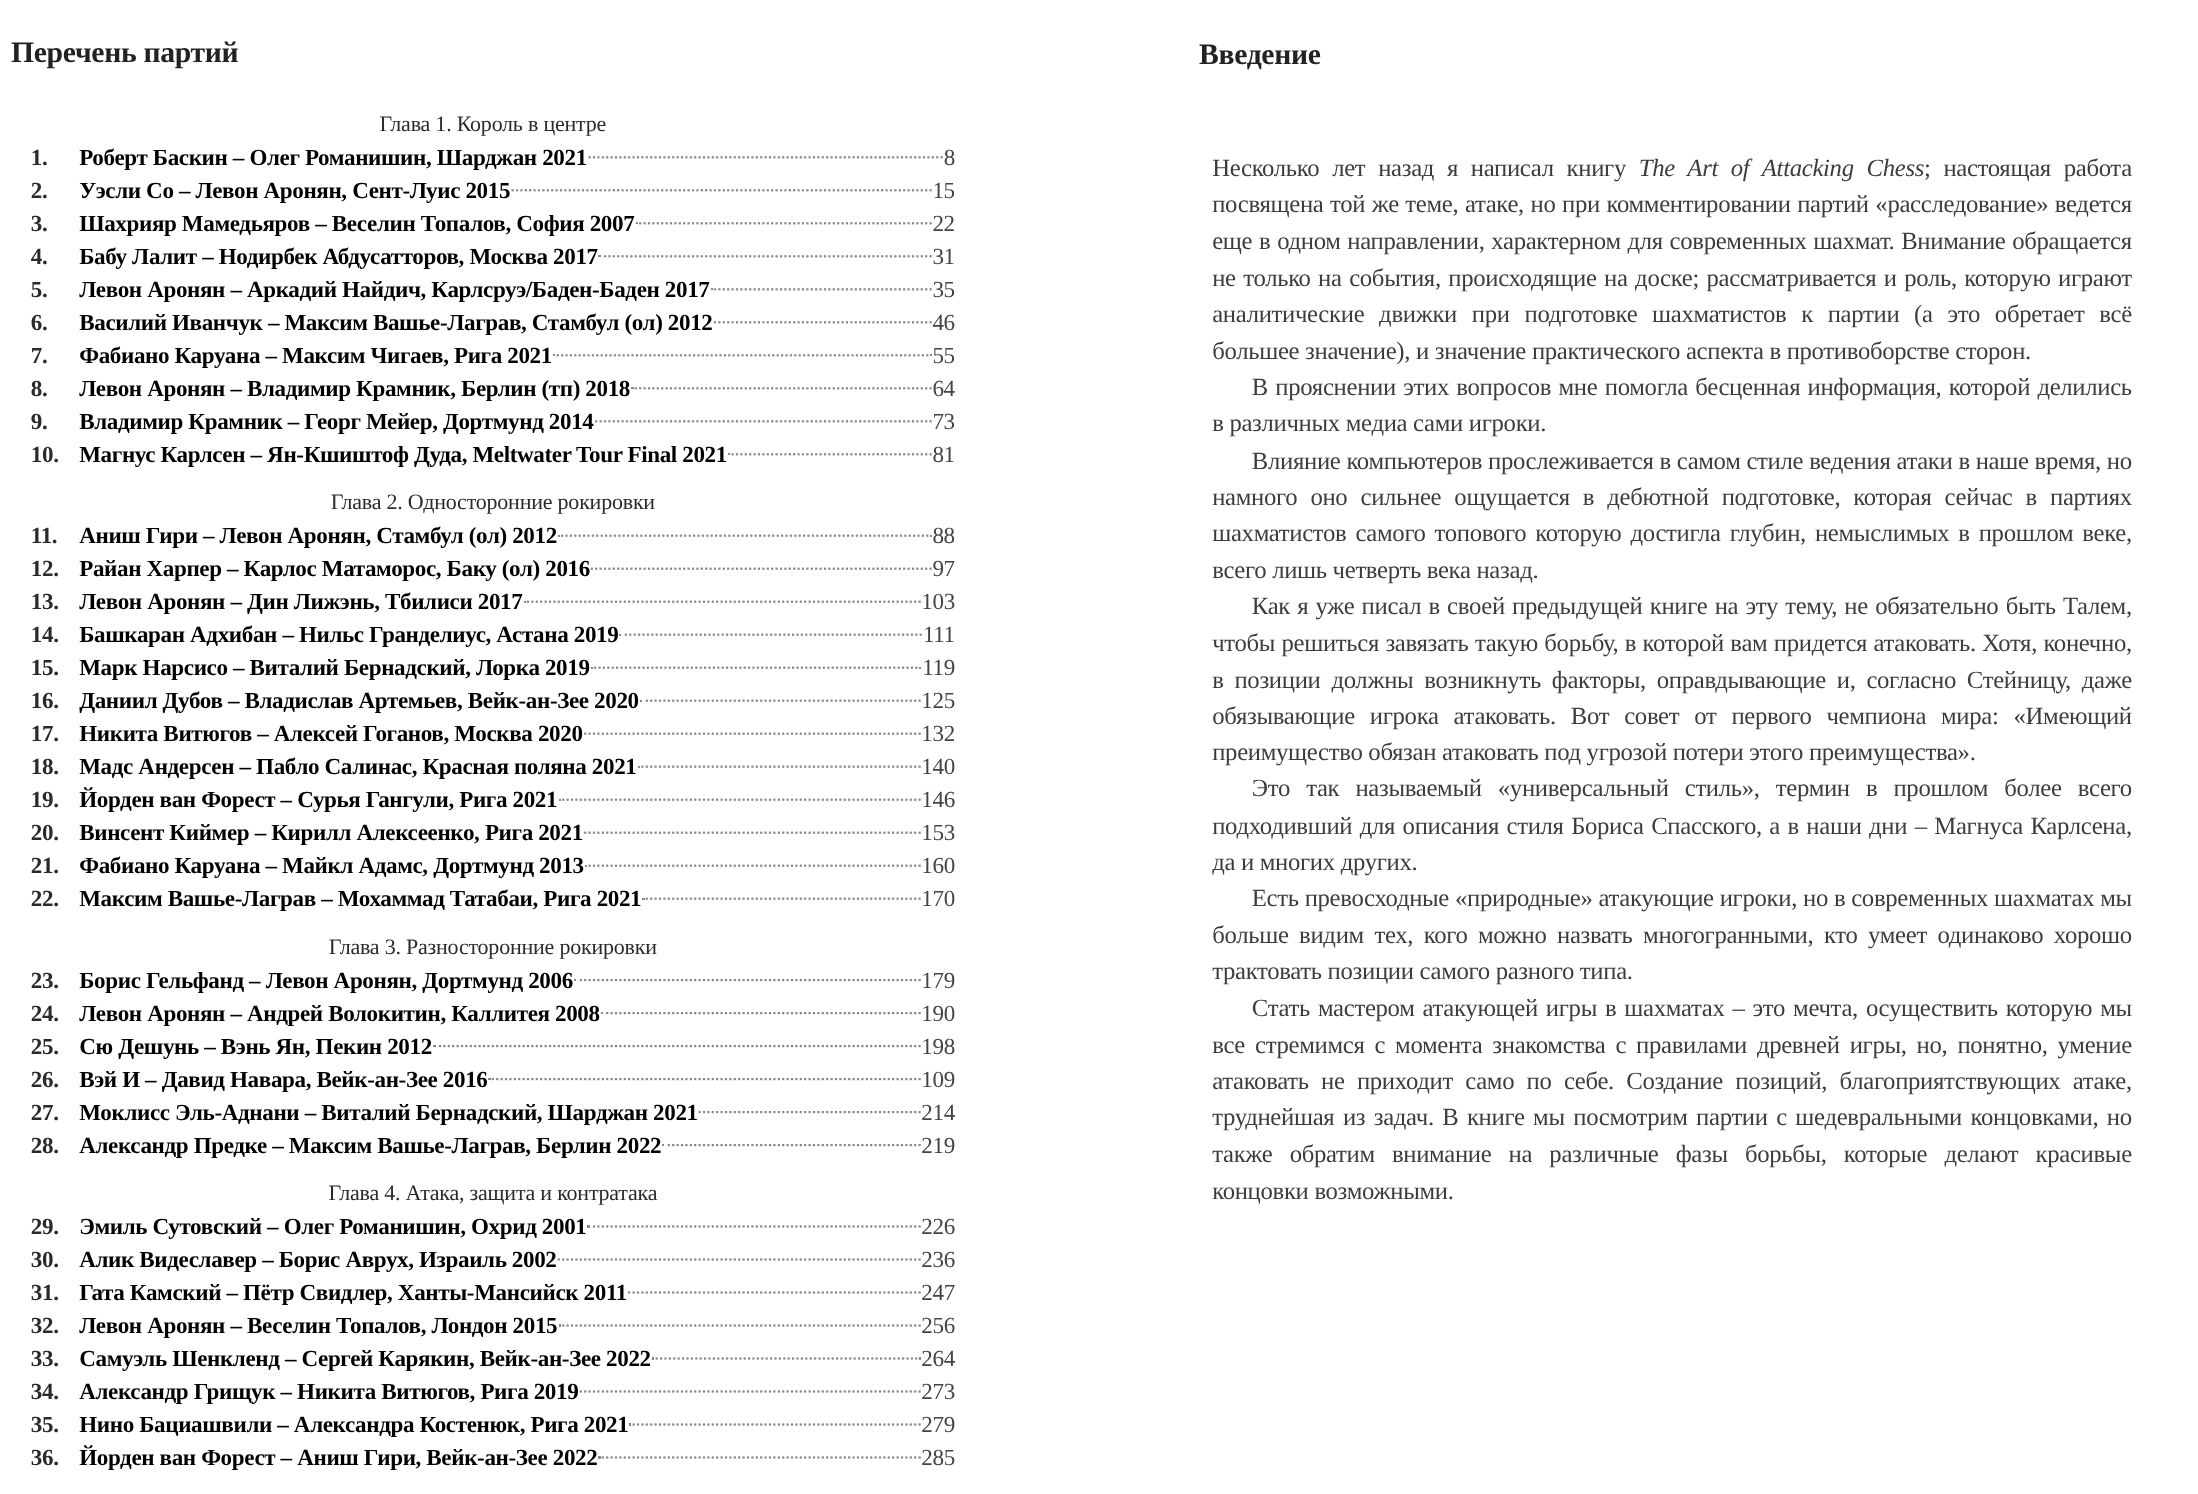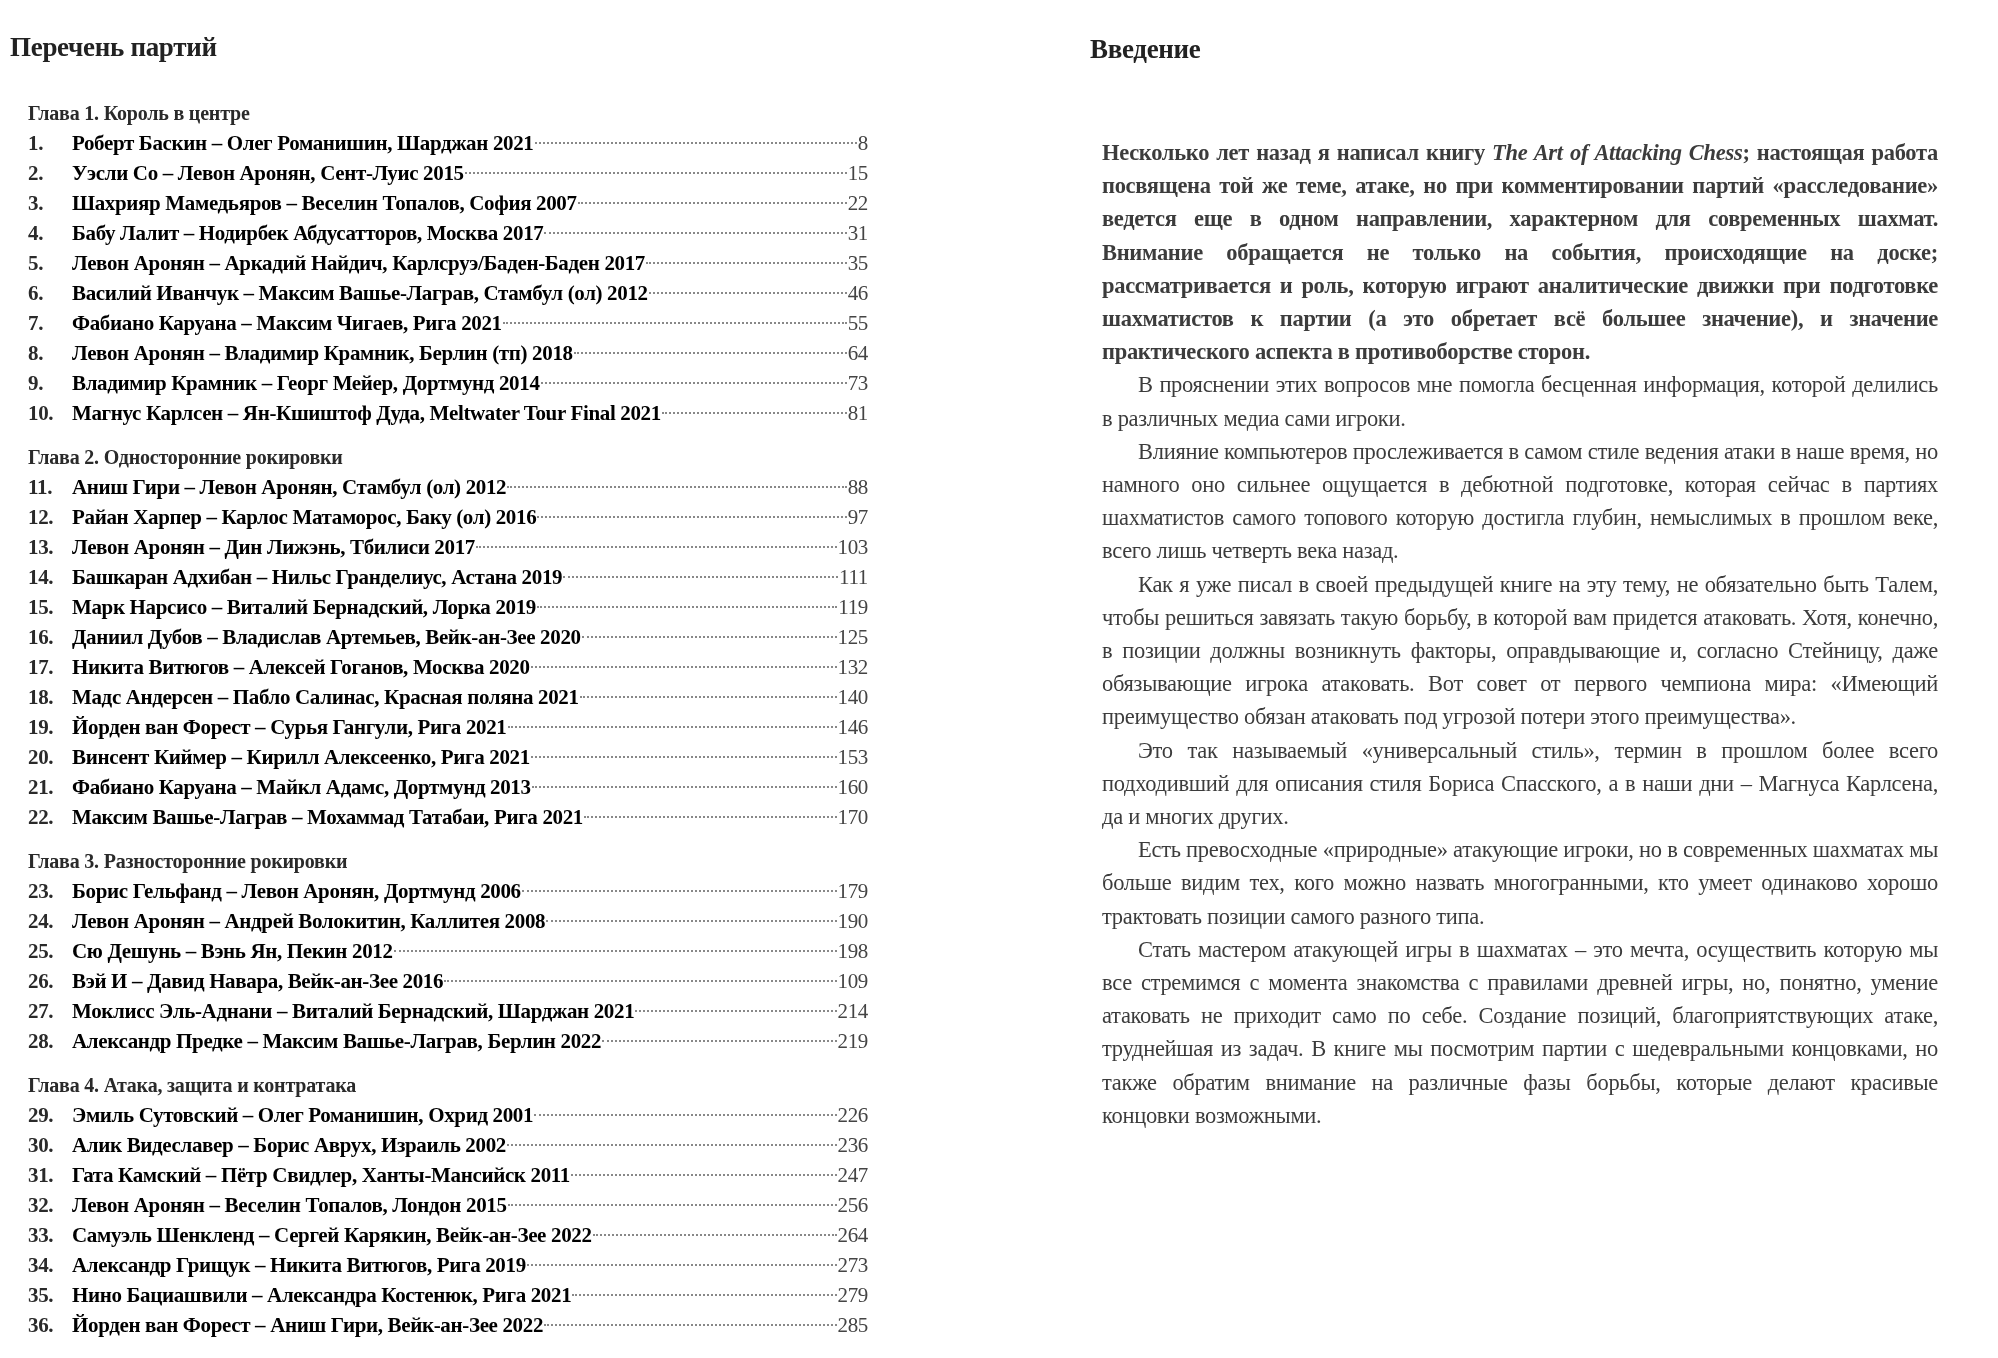--- a/index.html
+++ b/index.html
@@ -13,39 +13,39 @@
 
   .page-title {
     position:absolute; left:0; right:0; text-align:left;
     font-weight:bold; font-size:27px; color:#222; letter-spacing:-0.3px;
   }
   #left-page .page-title { top:32px; left:10px; width:880px; }
   #right-page .page-title { top:34px; width:860px; }
 
   .toc { position:absolute; top:98px; left:28px; width:840px; }
   .chapter-heading {
-    text-align:left; font-weight:bold; font-size:20px; color:#2a2a2a;
+    text-align:center; font-weight:normal; font-size:20px; color:#2a2a2a;
     height:30px; line-height:30px; letter-spacing:-0.2px;
   }
   .chapter-gap { height:14px; }
   .toc-row {
     display:flex; align-items:baseline; height:30px; line-height:30px;
     font-size:21px; letter-spacing:-0.35px;
   }
   .toc-num { width:44px; flex:0 0 44px; font-weight:bold; color:#2a2a2a; }
   .toc-title { white-space:nowrap; color:#000000;font-weight:bold; }
   .toc-dots {
     flex:1 1 auto; margin:0 1px; border-bottom:2px dotted #888;
     height:0; transform:translateY(-6px); min-width:6px;
   }
   .toc-page { white-space:nowrap; color:#444; }
 
   .intro { position:absolute; top:136px; left:12px; width:836px; font-size:22.5px; color:#3c3c3c; letter-spacing:-0.3px; }
   .intro p { margin:0; line-height:33.2px; text-align:justify; text-indent:36px; hyphens:manual; }
-  .intro p.first { text-indent:0;font-weight:bold; }
+  .intro p.first { text-indent:0; }
   .intro em { font-style:italic; }
 </style>
 </head>
 <body>
 
 <div id="left-page" class="page">
   <div class="page-title">Перечень партий</div>
   <div class="toc">
 
     <div class="chapter-heading">Глава 1. Король в центре</div>

